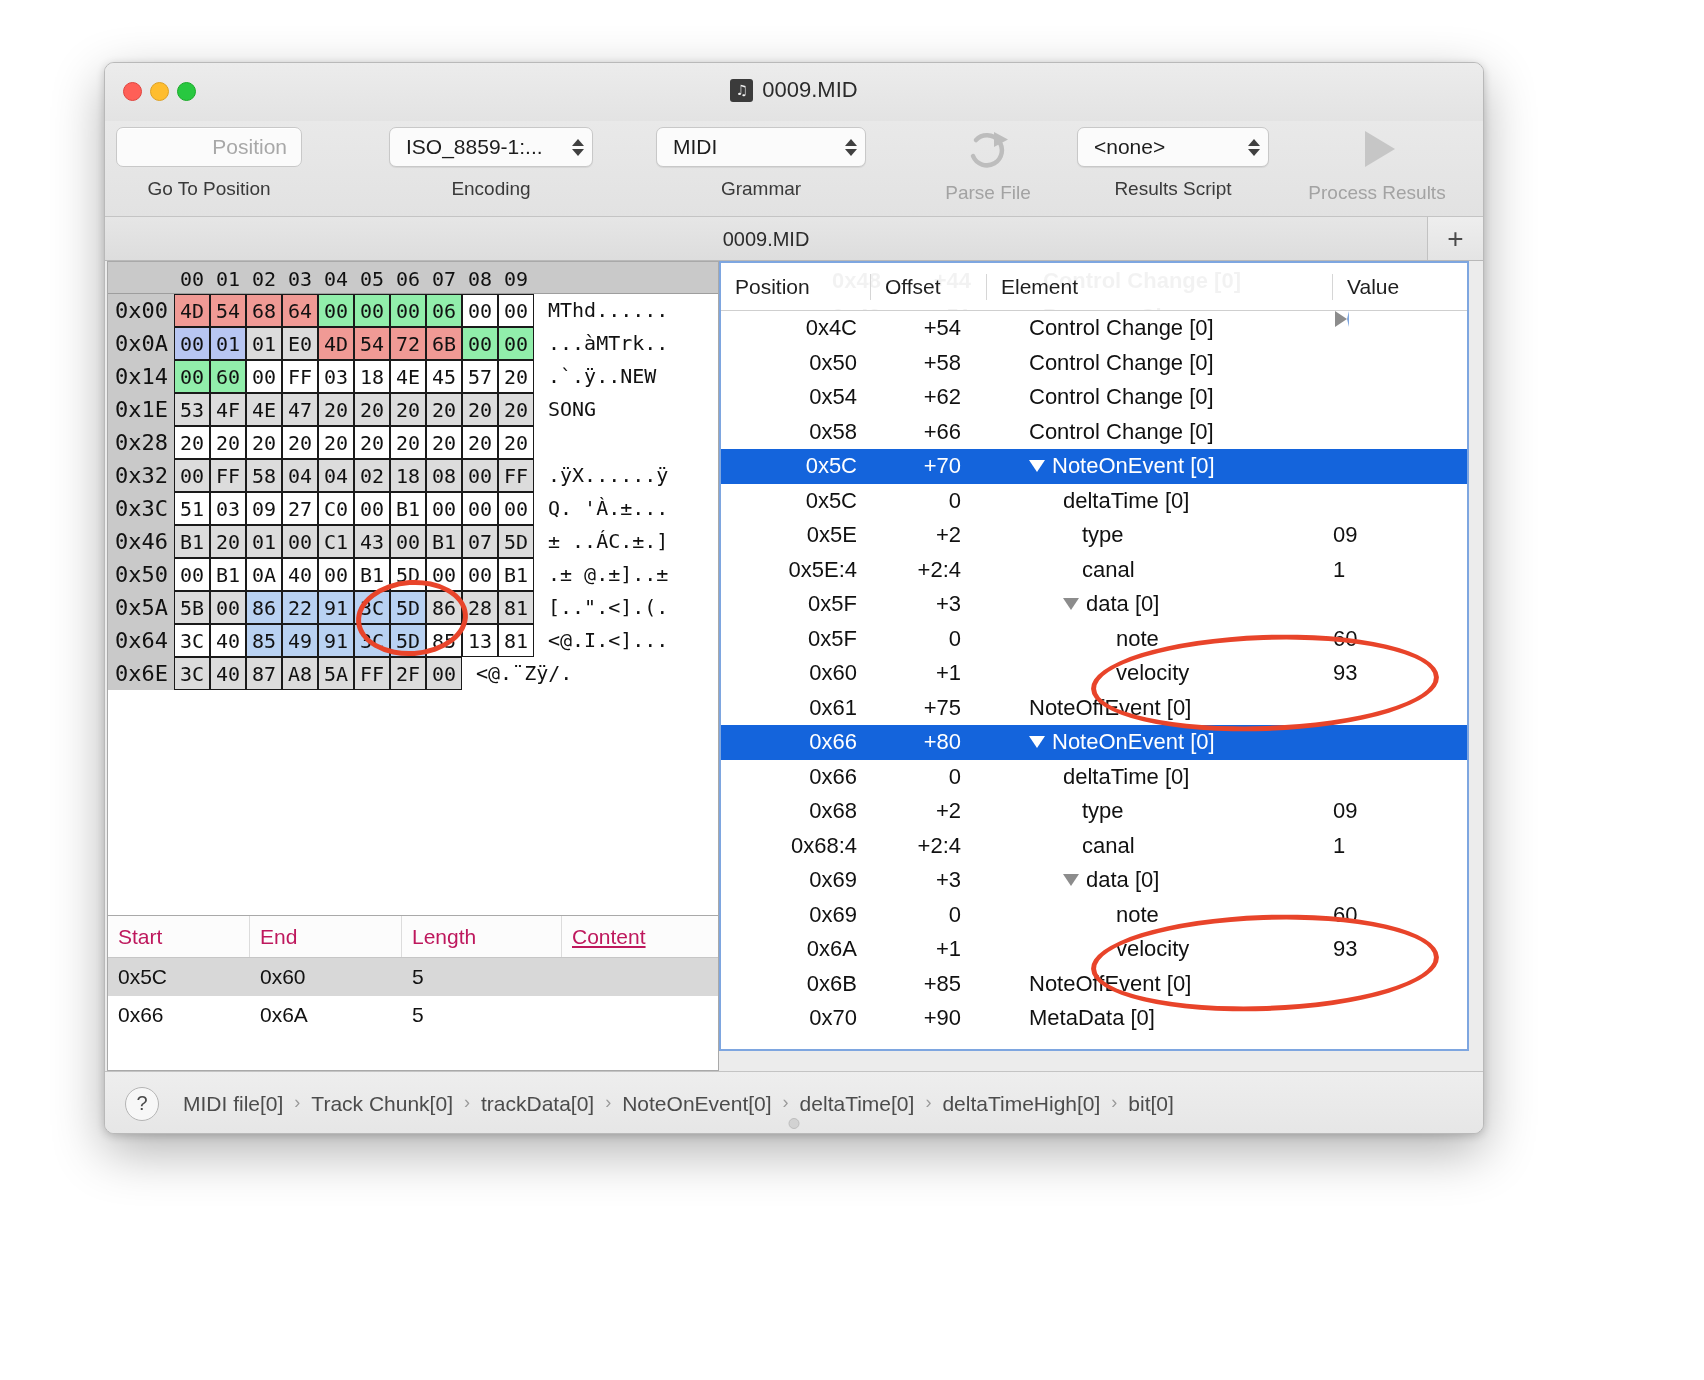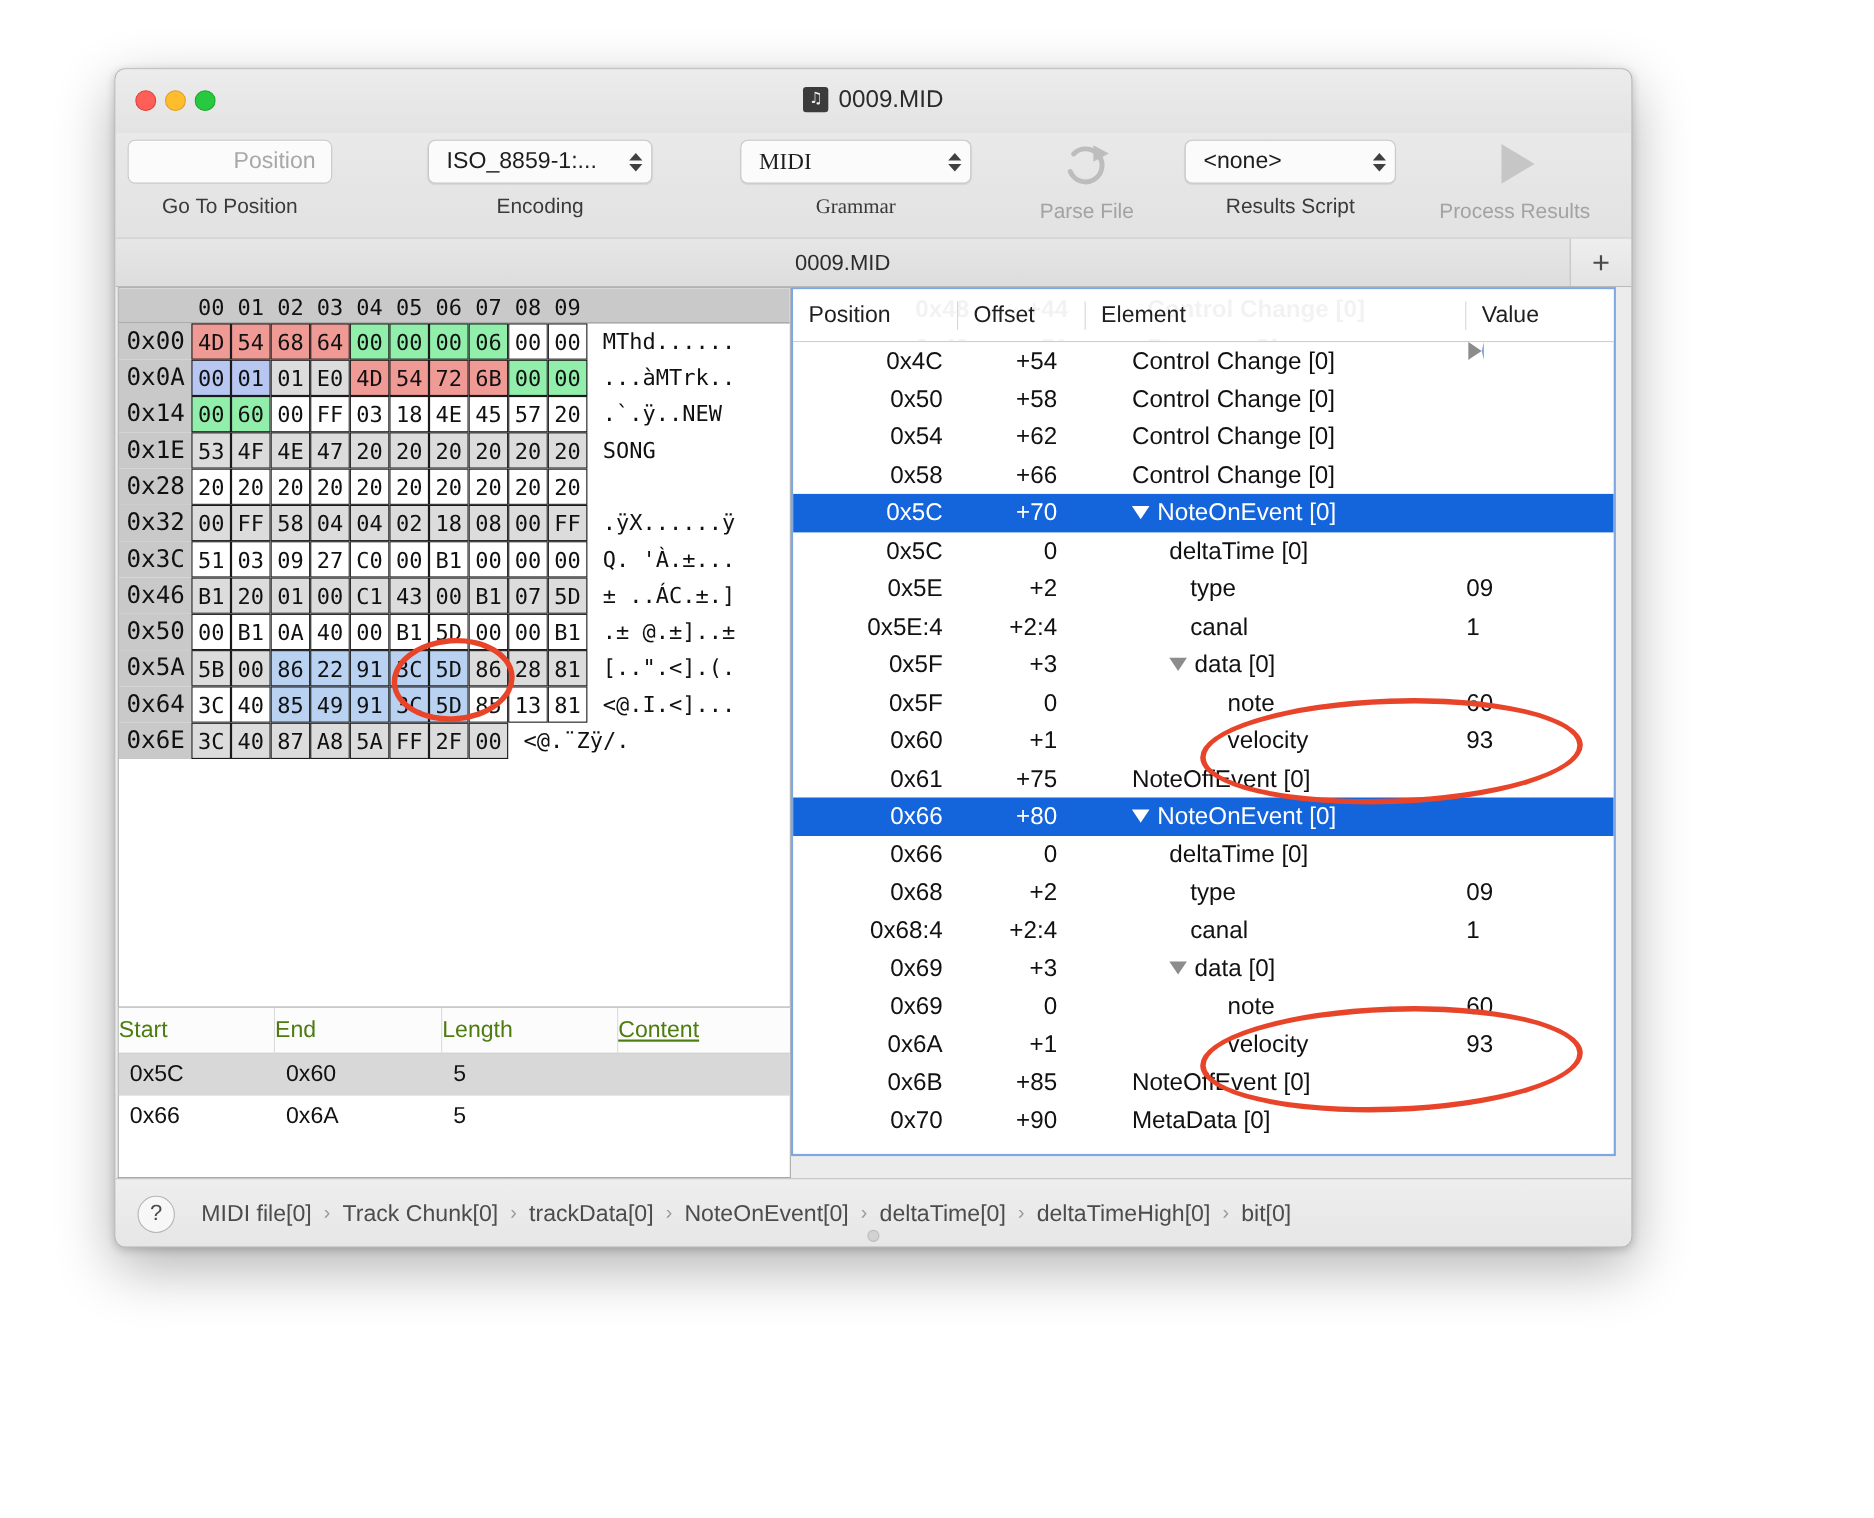--- a/index.html
+++ b/index.html
@@ -174,22 +174,22 @@
     border: 1px solid #a9a9a9;
     border-top: none;
     display: flex; flex-direction: column;
   }
   .lt-head {
     display: flex; height: 42px; align-items: stretch;
     border-bottom: 1px solid #c6c6c6;
     background: #fcfcfc;
   }
   .lt-head div {
-    font-size: 21px; color: #4d7c0f;
-    display: flex; align-items: center; 
+    font-size: 21px; color: #be185d;
+    display: flex; align-items: center; padding-left: 10px;
     border-right: 1px solid #dcdcdc;
   }
   .lt-row { display: flex; height: 38px; align-items: stretch; }
   .lt-row.odd { background: #d8d8d8; }
   .lt-row div { font-size: 21px; color: #111; display: flex; align-items: center; padding-left: 10px; }
   .c1 { width: 142px; } .c2 { width: 152px; } .c3 { width: 160px; } .c4 { flex: 1; text-decoration: underline; }
 
   
   .right {
     position: absolute; left: 614px; top: 0;
@@ -291,21 +291,21 @@
       <div class="popup" style="width:204px">
         <span class="txt">ISO_8859-1:...</span>
         <span class="chev">
             <i class="up"></i>
             <i class="dn"></i>
           </span>
       </div>
       <div class="tb-label">Encoding</div>
     </div>
 
-    <div class="tb-group" style="left: 568px; width: 210px; font-family: Liberation Serif, serif;">
+    <div class="tb-group" style="left: 551px; width: 210px;">
       <div class="popup" style="width:210px">
         <span class="txt">MIDI</span>
         <span class="chev">
             <i class="up"></i>
             <i class="dn"></i>
           </span>
       </div>
       <div class="tb-label">Grammar</div>
     </div>
 

